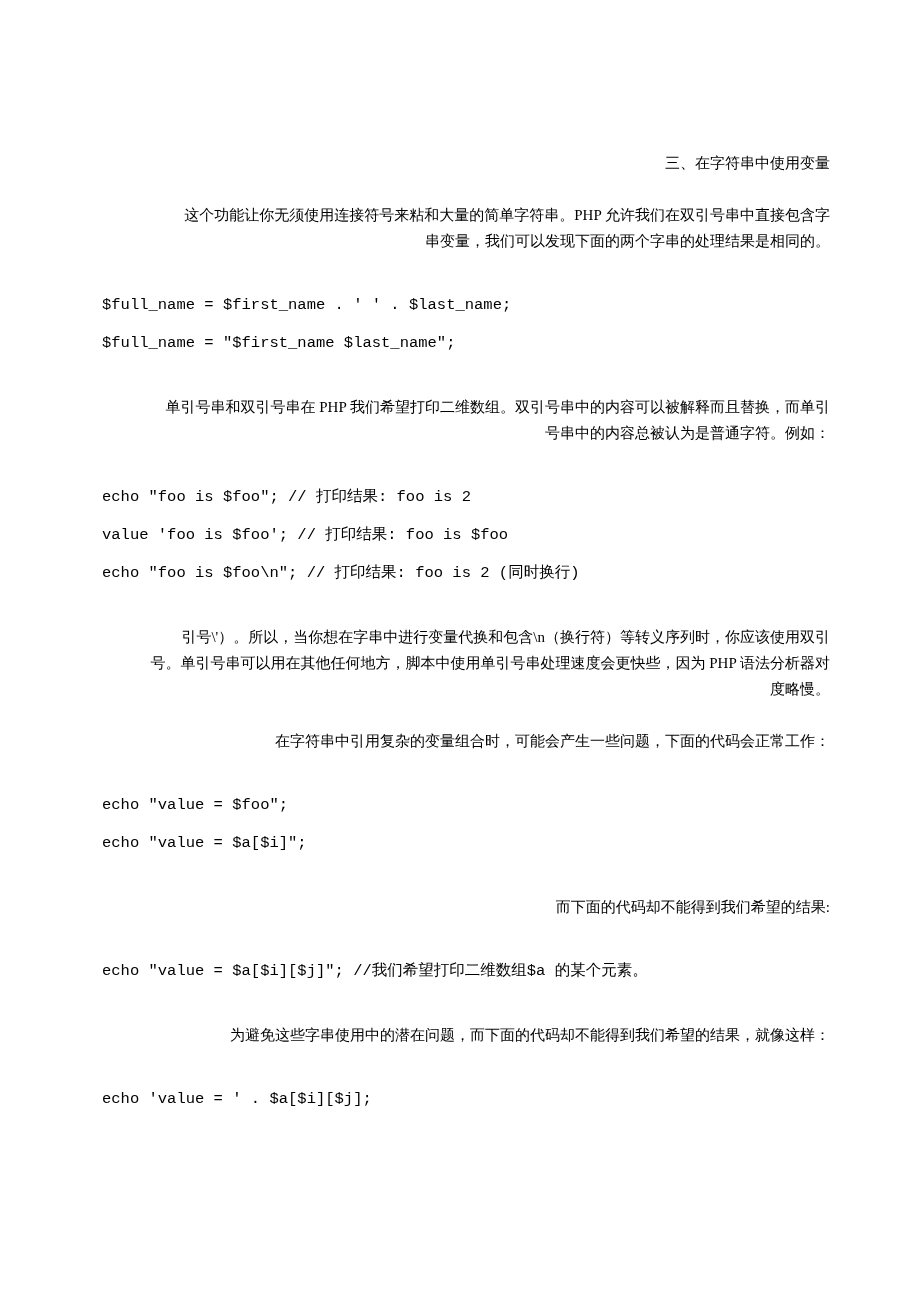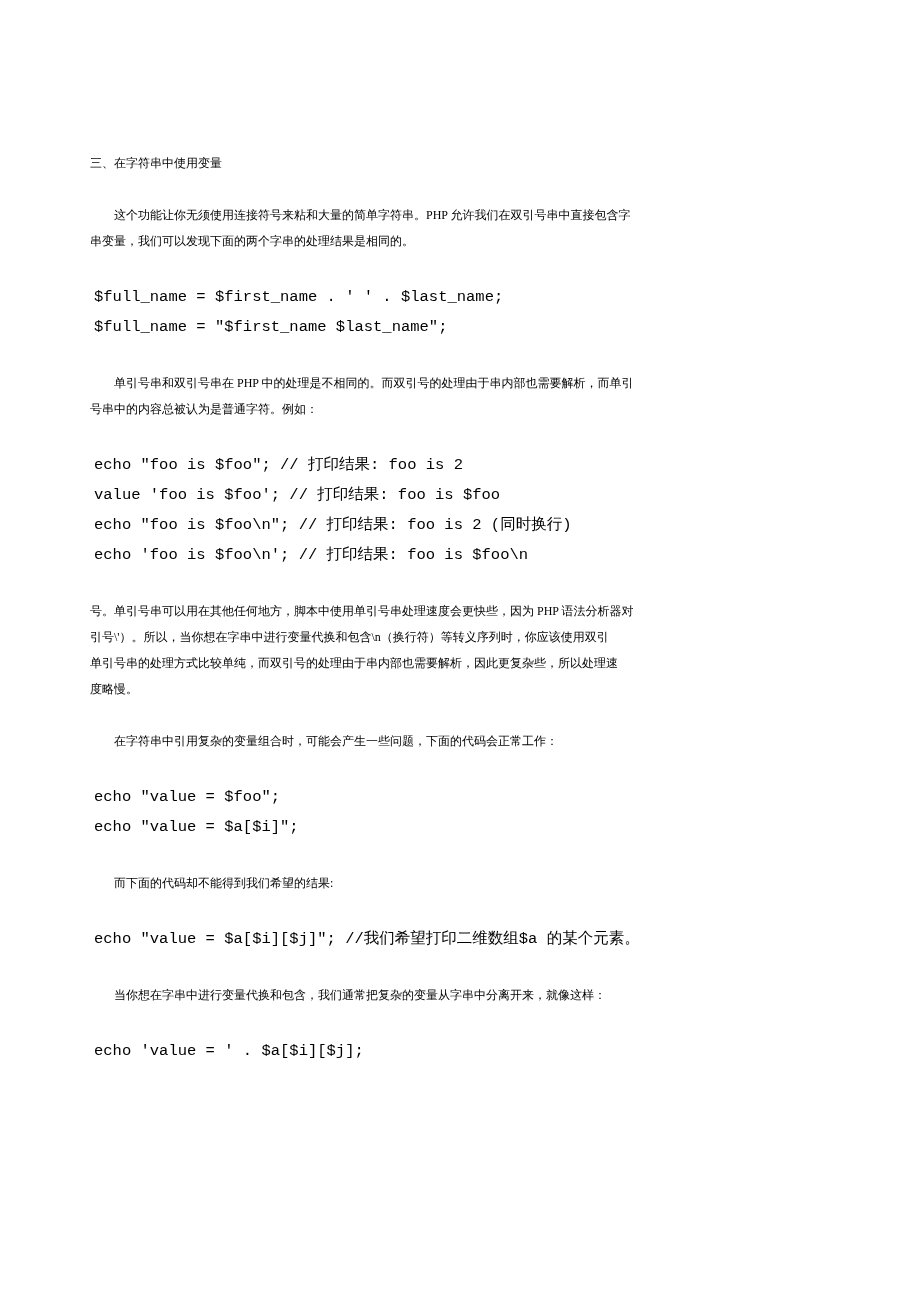--- a/index.html
+++ b/index.html
@@ -9,35 +9,36 @@
     font-family: "SimSun", "宋体", serif;
     color: #000000;
     width: 920px;
   }
   .page {
     padding: 150px 90px 80px 90px;
     box-sizing: border-box;
     width: 920px;
   }
   .para {
-    font-size: 12px;
+    font-size: 15px;
     line-height: 26px;
     margin: 0;
     white-space: normal;
+    text-align: right;
   }
   .indent {
     text-indent: 2em;
     font-family: Liberation Serif, serif;
   }
   .code {
     font-family: "SimSun", "NSimSun", "Courier New", monospace;
     font-size: 15.5px;
     line-height: 26px;
     white-space: pre;
-    margin: 4px;
+    margin: 12px;
   }
   .gap {
     height: 26px;
   }
 </style>
 </head>
 <body>
 
 <div class="page">
 
@@ -48,35 +49,33 @@
   <p class="para indent">这个功能让你无须使用连接符号来粘和大量的简单字符串。PHP 允许我们在双引号串中直接包含字</p>
   <p class="para">串变量，我们可以发现下面的两个字串的处理结果是相同的。</p>
 
   <div class="gap"></div>
 
   <pre class="code">$full_name = $first_name . ' ' . $last_name;</pre>
   <pre class="code">$full_name = "$first_name $last_name";</pre>
 
   <div class="gap"></div>
 
-  <p class="para indent">单引号串和双引号串在 PHP 中的处理是不相同的。而双引号的处理由于串内部也需要解析，而单引</p>
+  <p class="para indent">单引号串和双引号串在 PHP 我们希望打印二维数组。双引号串中的内容可以被解释而且替换，而单引</p>
   <p class="para">号串中的内容总被认为是普通字符。例如：</p>
 
   <div class="gap"></div>
 
   <pre class="code">echo "foo is $foo"; // 打印结果: foo is 2</pre>
   <pre class="code">value 'foo is $foo'; // 打印结果: foo is $foo</pre>
   <pre class="code">echo "foo is $foo\n"; // 打印结果: foo is 2 (同时换行)</pre>
-  <pre class="code">echo 'foo is $foo\n'; // 打印结果: foo is $foo\n</pre>
 
   <div class="gap"></div>
 
+  <p class="para">引号\'）。所以，当你想在字串中进行变量代换和包含\n（换行符）等转义序列时，你应该使用双引</p>
   <p class="para">号。单引号串可以用在其他任何地方，脚本中使用单引号串处理速度会更快些，因为 PHP 语法分析器对</p>
-  <p class="para">引号\'）。所以，当你想在字串中进行变量代换和包含\n（换行符）等转义序列时，你应该使用双引</p>
-  <p class="para">单引号串的处理方式比较单纯，而双引号的处理由于串内部也需要解析，因此更复杂些，所以处理速</p>
   <p class="para">度略慢。</p>
 
   <div class="gap"></div>
 
   <p class="para indent">在字符串中引用复杂的变量组合时，可能会产生一些问题，下面的代码会正常工作：</p>
 
   <div class="gap"></div>
 
   <pre class="code">echo "value = $foo";</pre>
   <pre class="code">echo "value = $a[$i]";</pre>
@@ -84,19 +83,19 @@
   <div class="gap"></div>
 
   <p class="para indent">而下面的代码却不能得到我们希望的结果:</p>
 
   <div class="gap"></div>
 
   <pre class="code">echo "value = $a[$i][$j]"; //我们希望打印二维数组$a 的某个元素。</pre>
 
   <div class="gap"></div>
 
-  <p class="para indent">当你想在字串中进行变量代换和包含，我们通常把复杂的变量从字串中分离开来，就像这样：</p>
+  <p class="para indent">为避免这些字串使用中的潜在问题，而下面的代码却不能得到我们希望的结果，就像这样：</p>
 
   <div class="gap"></div>
 
   <pre class="code">echo 'value = ' . $a[$i][$j];</pre>
 
 </div>
 
 </body></html>

